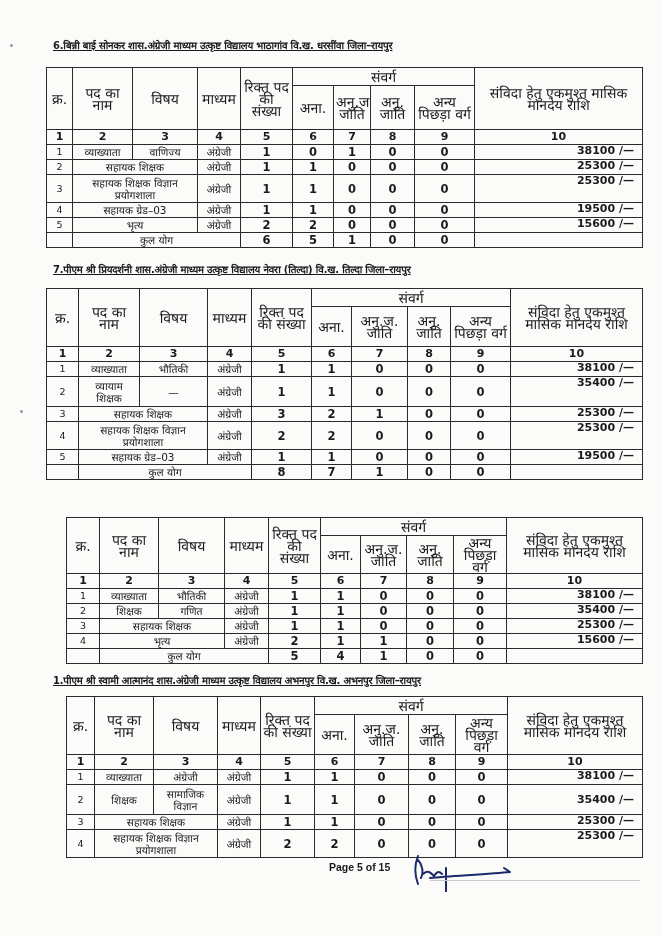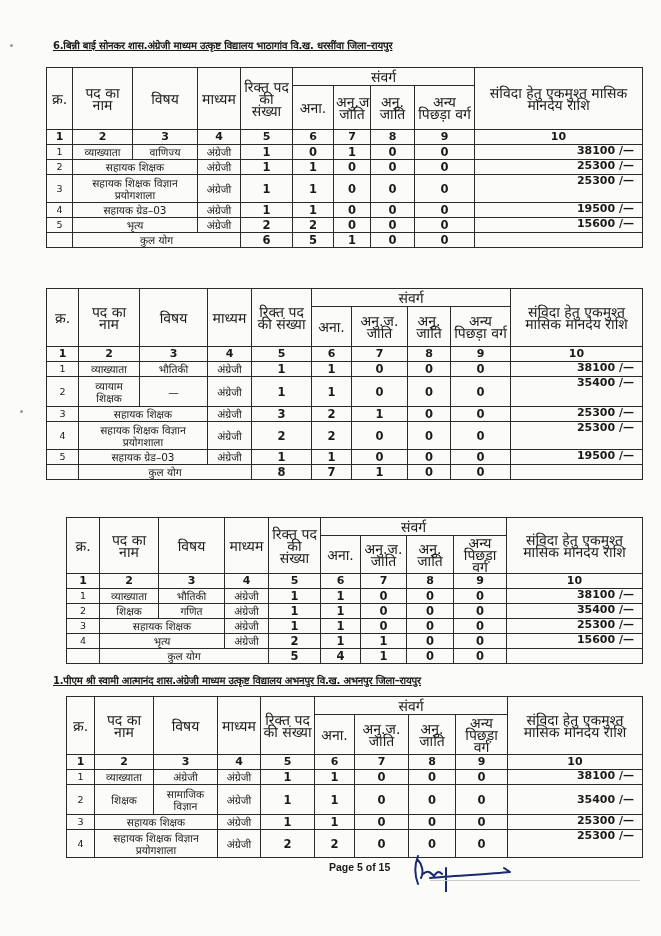--- a/index.html
+++ b/index.html
@@ -143,20 +143,21 @@
       <td class="num">6</td>
       <td class="num">5</td>
       <td class="num">1</td>
       <td class="num">0</td>
       <td class="num">0</td>
       <td></td>
     </tr>
   </tbody>
     </table>
 
+  <div class="section-title" style="top:262px;">7.पीएम श्री प्रियदर्शनी शास.अंग्रेजी माध्यम उत्कृष्ट विद्यालय नेवरा (तिल्दा) वि.ख. तिल्दा जिला–रायपुर</div>
   <table class="vac" style="left:46px; top:288px; width:596px;">
     <colgroup>
         <col style="width:32px">
         <col style="width:61px">
         <col style="width:68px">
         <col style="width:44px">
         <col style="width:60px">
         <col style="width:40px">
         <col style="width:56px">
         <col style="width:43px">

